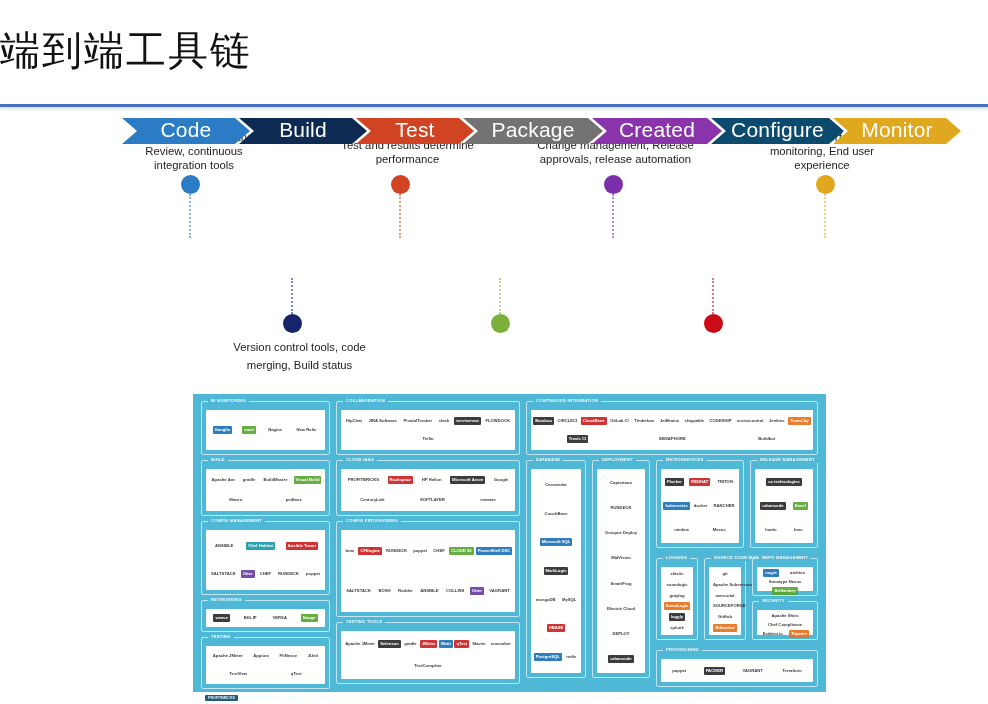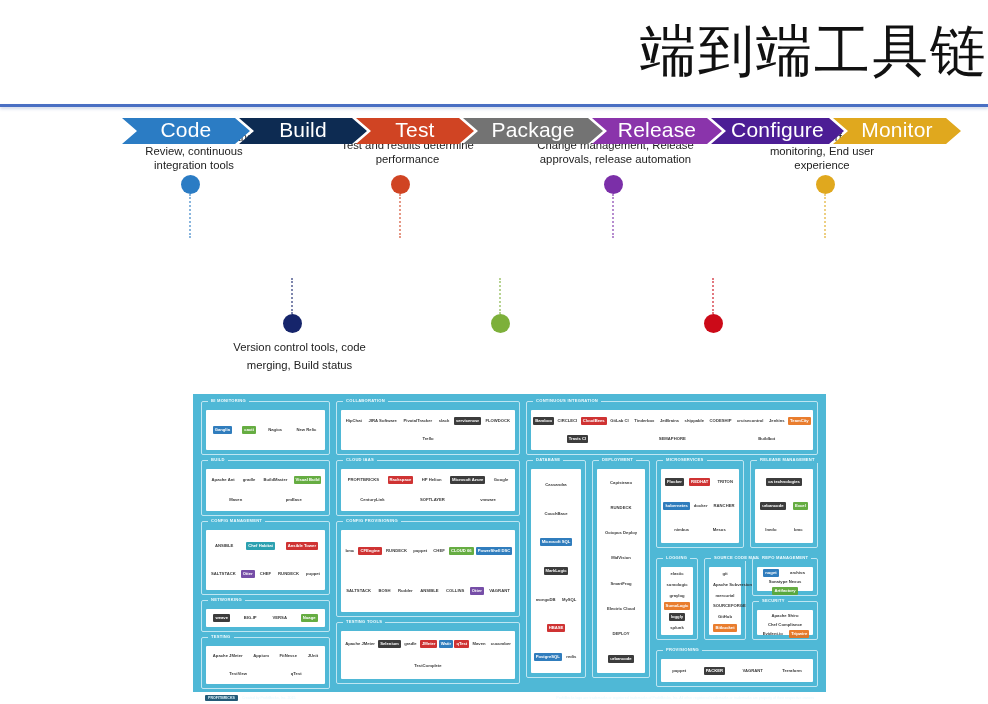--- a/index.html
+++ b/index.html
@@ -7,23 +7,23 @@
     width:988px;height:704px;
     background:#ffffff;
     font-family:"Liberation Sans","DejaVu Sans",sans-serif;
     overflow:hidden;
     position:relative;
   }
 
   
   #slide-title{
     position:absolute;left:0;top:8px;width:988px;
-    text-align:right;
+    text-align:left;
     font-family:"Liberation Serif","DejaVu Serif",serif;
-    font-size:56px;
+    font-size:40px;
     line-height:86px;
     color:#111111;
     letter-spacing:2px;
     white-space:nowrap;
   }
   #title-rule{
     position:absolute;left:0;top:104px;width:988px;height:3px;
     background:#4a6fc3;
     box-shadow:0 2px 3px rgba(120,140,190,.35);
   }
@@ -173,23 +173,23 @@
     <div class="chev" style="left: 117px; width: 128px; background: rgb(13, 43, 82); z-index: 9;">
       <span>Build</span>
     </div>
     <div class="chev" style="left: 234px; width: 118px; background: rgb(208, 68, 35); z-index: 8;">
       <span>Test</span>
     </div>
     <div class="chev" style="left: 341px; width: 140px; background: #737373; z-index: 7;">
       <span>Package</span>
     </div>
     <div class="chev" style="left: 470px; width: 130px; background: rgb(138, 52, 171); z-index: 6;">
-      <span>Release</span>
-    </div>
-    <div class="chev" style="left: 589px; width: 133px; background: #4c1d95; z-index: 5;">
+      <span>Created</span>
+    </div>
+    <div class="chev" style="left: 589px; width: 133px; background: #0c4a6e; z-index: 5;">
       <span>Configure</span>
     </div>
     <div class="chev" style="left: 711px; width: 128px; background: rgb(224, 168, 30); z-index: 4;">
       <span>Monitor</span>
     </div>
   </div>
 
 <div id="poster">
   <div id="poster-body">
       <div class="prow">

